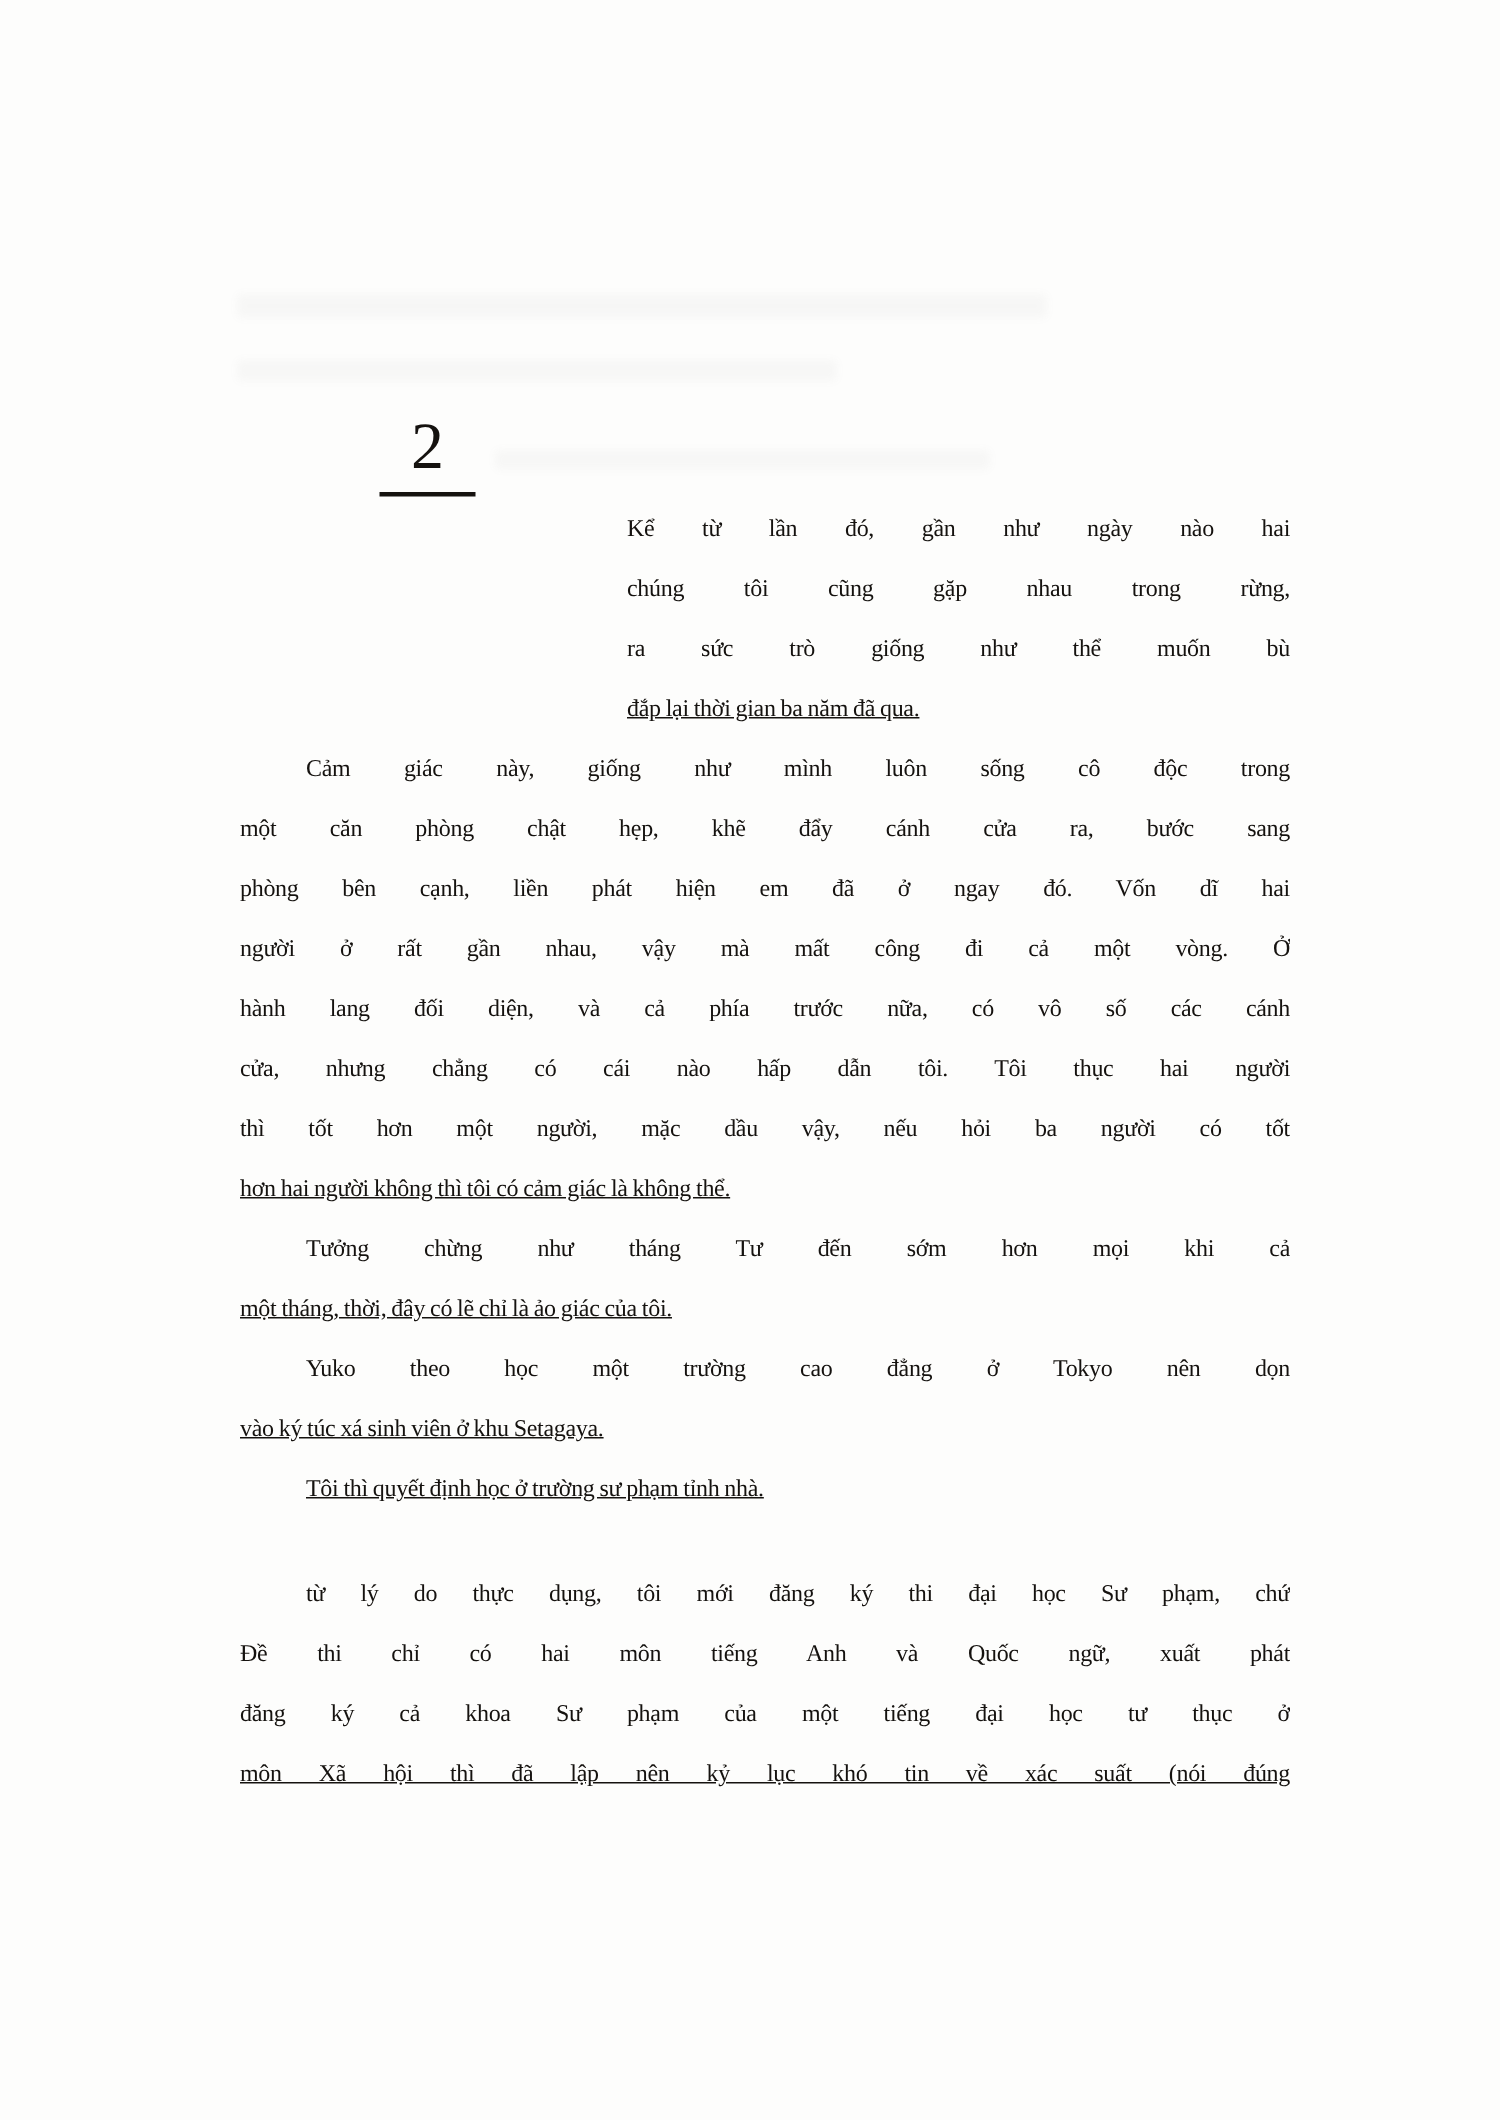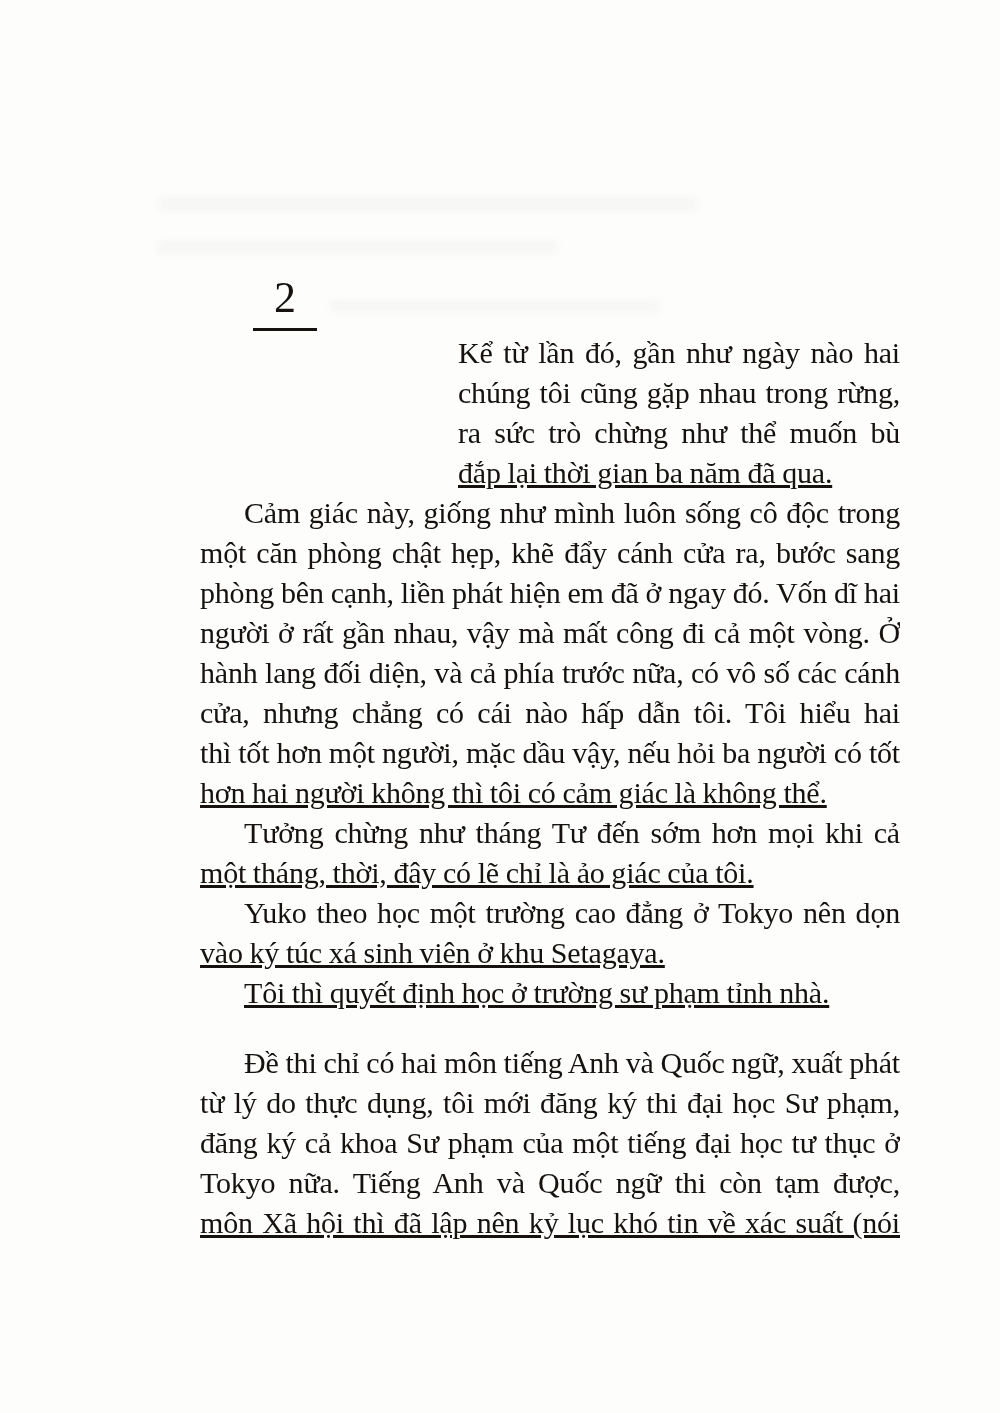--- a/index.html
+++ b/index.html
@@ -45,25 +45,24 @@
     line-height: 44px;
     font-weight: 400;
   }
   .chapter-rule {
     height: 3px;
     background: #15120f;
     margin-top: 8px;
   }
 
   .paras {
-    font-size: 30px;
+    font-size: 16px;
     line-height: 40px;
     letter-spacing: -0.2px;
     word-spacing: -0.5px;
-    margin-left: 40px;
   }
 
   .para { width: 700px; }
 
   .para.opening {
     margin-left: 258px;
     width: 442px;
     margin-top: 333px;
   }
 
@@ -91,46 +90,45 @@
   <div class="content">
     <div class="chapter">
       <div class="chapter-num">2</div>
       <div class="chapter-rule"></div>
     </div>
 
     <div class="paras">
         <div class="para opening">
           <div class="line">Kể từ lần đó, gần như ngày nào hai</div>
           <div class="line">chúng tôi cũng gặp nhau trong rừng,</div>
-          <div class="line">ra sức trò chừng như thể muốn bù</div>
+          <div class="line">ra sức trò giống như thể muốn bù</div>
           <div class="line">đắp lại thời gian ba năm đã qua.</div>
         </div>
         <div class="para indent">
           <div class="line">Cảm giác này, giống như mình luôn sống cô độc trong</div>
           <div class="line">một căn phòng chật hẹp, khẽ đẩy cánh cửa ra, bước sang</div>
           <div class="line">phòng bên cạnh, liền phát hiện em đã ở ngay đó. Vốn dĩ hai</div>
           <div class="line">người ở rất gần nhau, vậy mà mất công đi cả một vòng. Ở</div>
           <div class="line">hành lang đối diện, và cả phía trước nữa, có vô số các cánh</div>
-          <div class="line">cửa, nhưng chẳng có cái nào hấp dẫn tôi. Tôi hiểu hai người</div>
+          <div class="line">cửa, nhưng chẳng có cái nào hấp dẫn tôi. Tôi thục hai người</div>
           <div class="line">thì tốt hơn một người, mặc dầu vậy, nếu hỏi ba người có tốt</div>
           <div class="line">hơn hai người không thì tôi có cảm giác là không thể.</div>
         </div>
         <div class="para indent">
           <div class="line">Tưởng chừng như tháng Tư đến sớm hơn mọi khi cả</div>
           <div class="line">một tháng, thời, đây có lẽ chỉ là ảo giác của tôi.</div>
         </div>
         <div class="para indent">
           <div class="line">Yuko theo học một trường cao đẳng ở Tokyo nên dọn</div>
           <div class="line">vào ký túc xá sinh viên ở khu Setagaya.</div>
         </div>
         <div class="para indent">
           <div class="line">Tôi thì quyết định học ở trường sư phạm tỉnh nhà.</div>
         </div>
         <div class="para indent section-gap continues">
+          <div class="line">từ lý do thực dụng, tôi mới đăng ký thi đại học Sư phạm, chứ</div>
           <div class="line">Đề thi chỉ có hai môn tiếng Anh và Quốc ngữ, xuất phát</div>
-          <div class="line">từ lý do thực dụng, tôi mới đăng ký thi đại học Sư phạm, chứ</div>
           <div class="line">đăng ký cả khoa Sư phạm của một tiếng đại học tư thục ở</div>
-          <div class="line">Tokyo nữa. Tiếng Anh và Quốc ngữ thi còn tạm được, nhưng</div>
           <div class="line">môn Xã hội thì đã lập nên kỷ lục khó tin về xác suất (nói đúng</div>
         </div>
       </div>
   </div>
 </div>
 
 </body></html>

